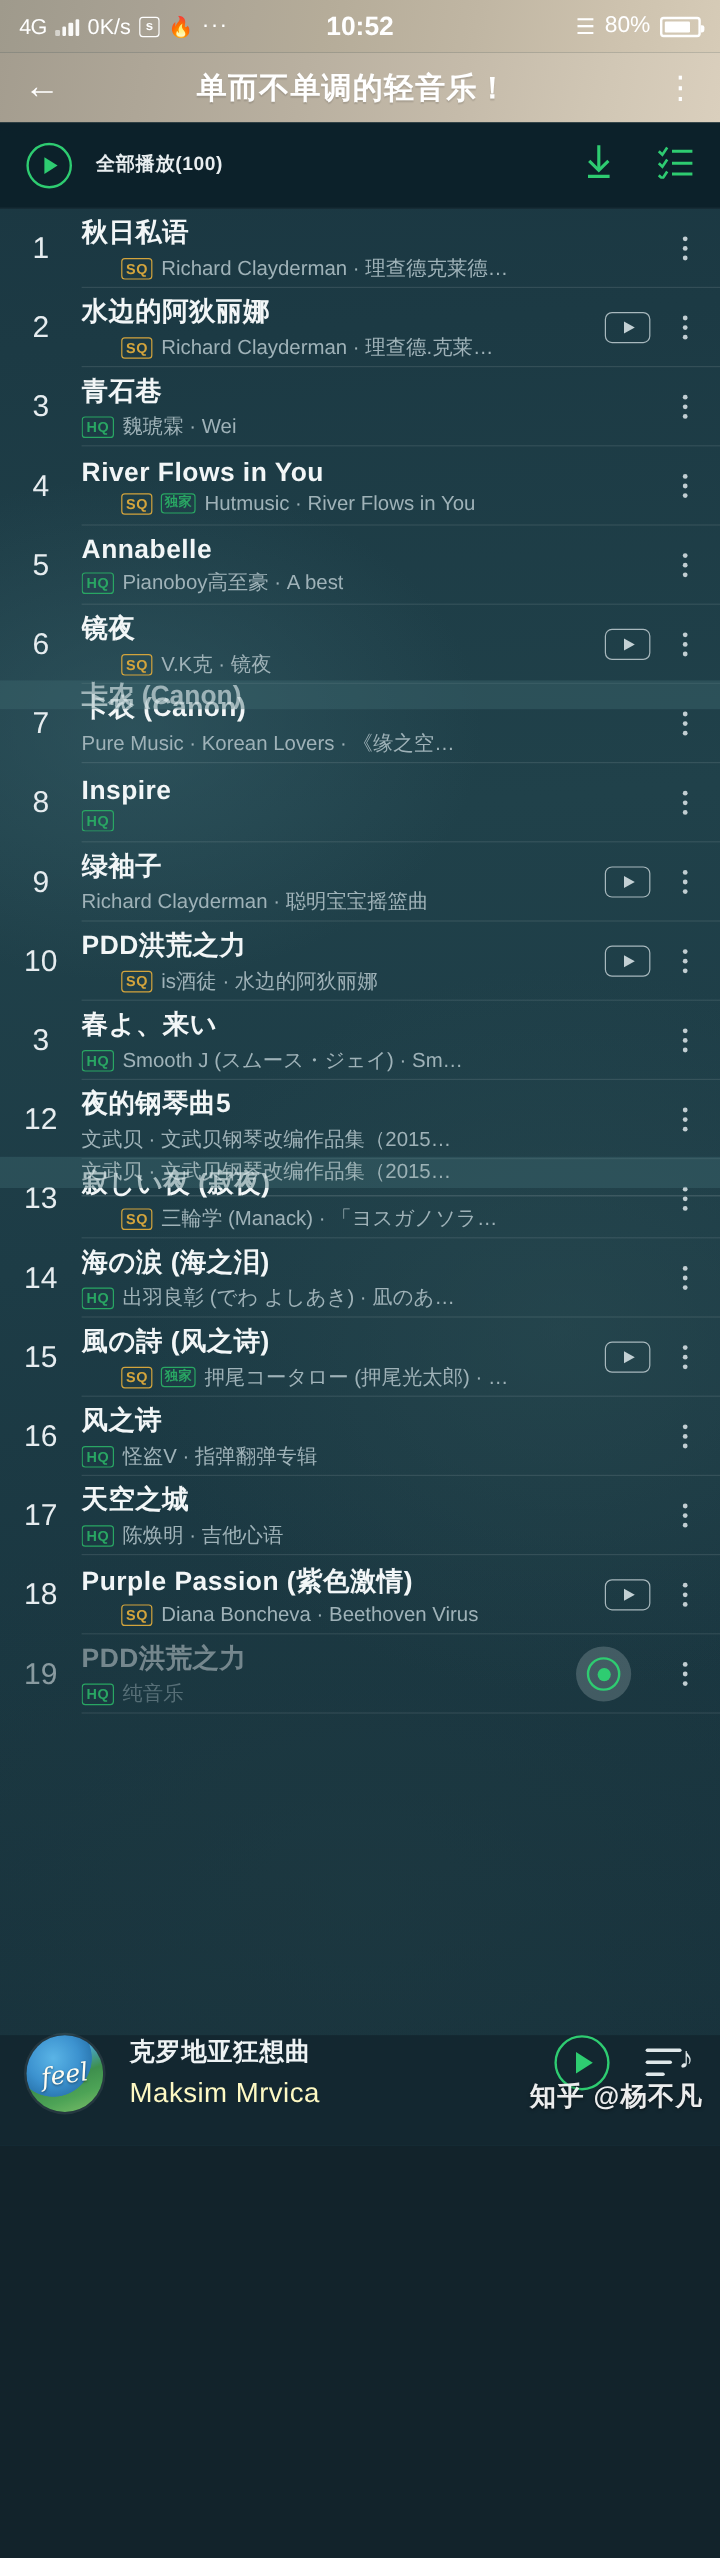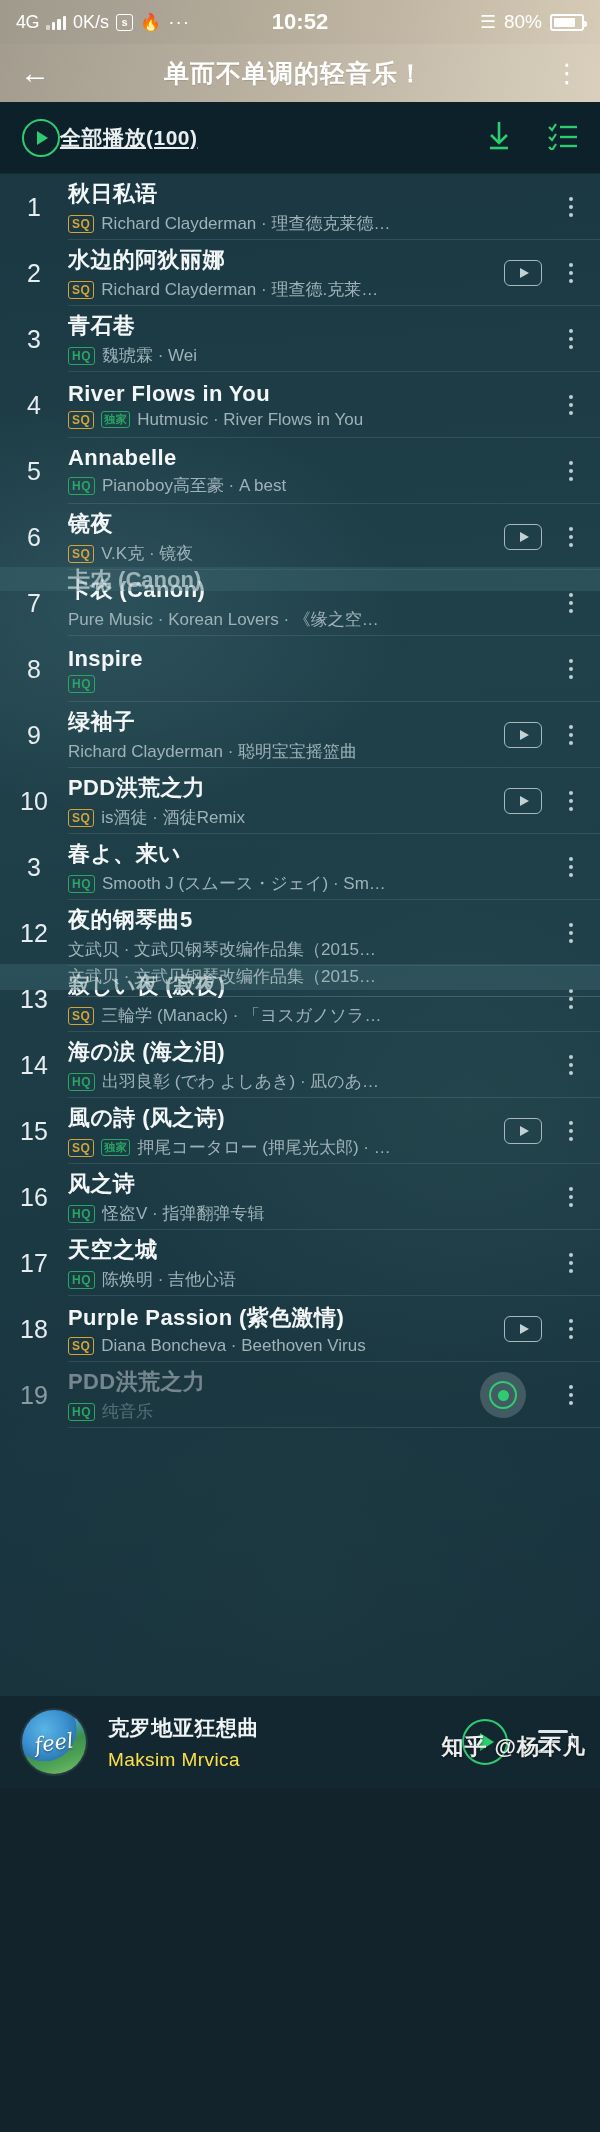--- a/index.html
+++ b/index.html
@@ -87,21 +87,21 @@
     width: 38px; height: 38px; border-radius: 50%;
     border: 2.3px solid #2ecc71; display:flex; align-items:center; justify-content:center;
     flex: 0 0 auto;
   }
   .circle-play .tri {
     width: 0; height: 0; margin-left: 3px;
     border-left: 11px solid #2ecc71;
     border-top: 7px solid transparent; border-bottom: 7px solid transparent;
   }
   .playall-label {
-    color: #e9eef0; font-size: 21px; font-weight: 600; letter-spacing: .5px; text-decoration: underline;
+    margin-left: 20px; color: #e9eef0; font-size: 16px; font-weight: 600; letter-spacing: .5px;
   }
   .playall-actions { margin-left: auto; display: flex; align-items: center; gap: 34px; }
   .dl-icon, .list-icon { display:block; }
 
   
   .list { position: relative; }
   .track {
     position: relative;
     height: 66px;
     display: flex; align-items: center;
@@ -120,21 +120,21 @@
   .track .sub {
     display: flex; align-items: center; gap: 7px;
     color: #9fb2b8; font-size: 17px;
     white-space: nowrap; overflow: hidden;
   }
   .badge {
     flex: 0 0 auto;
     font-size: 12px; font-weight: bold; line-height: 1;
     padding: 2px 3px; border-radius: 3px; letter-spacing: .5px;
   }
-  .badge.sq { color: #d3a43c; border: 1.4px solid #d3a43c; }
+  .badge.sq { color: #d3a43c; border: 1.4px solid #d3a43c; margin-left: 33px; }
   .badge.hq { color: #29a663; border: 1.4px solid #29a663; }
   .badge.ex { color: #29a663; border: 1.4px solid #29a663; font-size: 11px; padding: 2px 2px;}
   .sub .artist { overflow: hidden; text-overflow: ellipsis; }
   .mv-btn {
     flex: 0 0 auto; width: 38px; height: 26px;
     border: 1.8px solid #a8b8bd; border-radius: 6px;
     display: flex; align-items: center; justify-content: center;
     margin-right: 22px;
   }
   .mv-btn .tri {
@@ -182,39 +182,39 @@
   .playing-ring .o {
     width: 28px; height: 28px; border-radius: 50%;
     border: 2.4px solid #2ecc71; display:flex; align-items:center; justify-content:center;
   }
   .playing-ring .o i { width: 11px; height: 11px; border-radius: 50%; background: #2ecc71; display:block; }
 
   
   .player {
     position: absolute; left: 0; right: 0; bottom: 0; height: 92px;
     background: #132730;
-    display: flex; align-items: center; padding: 0 22px;
+    display: flex; align-items: flex-start; padding: 0 22px;
   }
   .albumart {
     width: 64px; height: 64px; border-radius: 50%; flex: 0 0 auto;
     background:
       radial-gradient(circle at 35% 30%, #5ab4e6 0%, #3c92cf 35%, #2d7bb5 52%, transparent 53%),
       linear-gradient(160deg,#6fc3ef 0%, #4aa7dd 30%, #3e8f4d 55%, #4da356 75%, #7ec06a 100%);
     position: relative; overflow: hidden;
     box-shadow: 0 0 0 2px rgba(255,255,255,0.08);
   }
   .albumart::after {
     content: "feel"; position: absolute; left: 50%; top: 52%;
     transform: translate(-50%,-50%) rotate(-8deg);
     font-family: "DejaVu Serif", serif; font-style: italic;
     font-size: 21px; color: #fffdf2; text-shadow: 0 1px 2px rgba(0,0,0,.45);
   }
   .player-meta { margin-left: 22px; min-width: 0; flex: 1; }
   .p-title { color: #eef3f4; font-size: 21px; font-weight: 600; letter-spacing: .6px; }
-  .p-artist { color: #fde047; font-size: 19px; margin-top: 7px; letter-spacing: .4px; }
+  .p-artist { color: #fef9c3; font-size: 23px; margin-top: 7px; letter-spacing: .4px; }
   .player-actions { margin-left: auto; display: flex; align-items: center; gap: 30px; }
   .p-play {
     width: 46px; height: 46px; border-radius: 50%; border: 2.4px solid #2ecc71;
     display:flex; align-items:center; justify-content:center;
   }
   .p-play .tri {
     width:0;height:0;margin-left:4px;
     border-left: 14px solid #2ecc71;
     border-top: 9px solid transparent; border-bottom: 9px solid transparent;
   }
@@ -449,21 +449,21 @@
           <i></i>
         </div>
         <div class="divider"></div>
       </div>
       <div class="track">
         <div class="num">10</div>
         <div class="meta">
           <div class="tname">PDD洪荒之力</div>
           <div class="sub">
             <span class="badge sq">SQ</span>
-            <span class="artist">is酒徒 · 酒徒Remix</span>
+            <span class="artist">is酒徒 · 水边的阿狄丽娜</span>
           </div>
         </div>
         <div class="mv-btn">
           <span class="tri"></span>
         </div>
         <div class="kebab">
           <i></i>
           <i></i>
           <i></i>
         </div>

